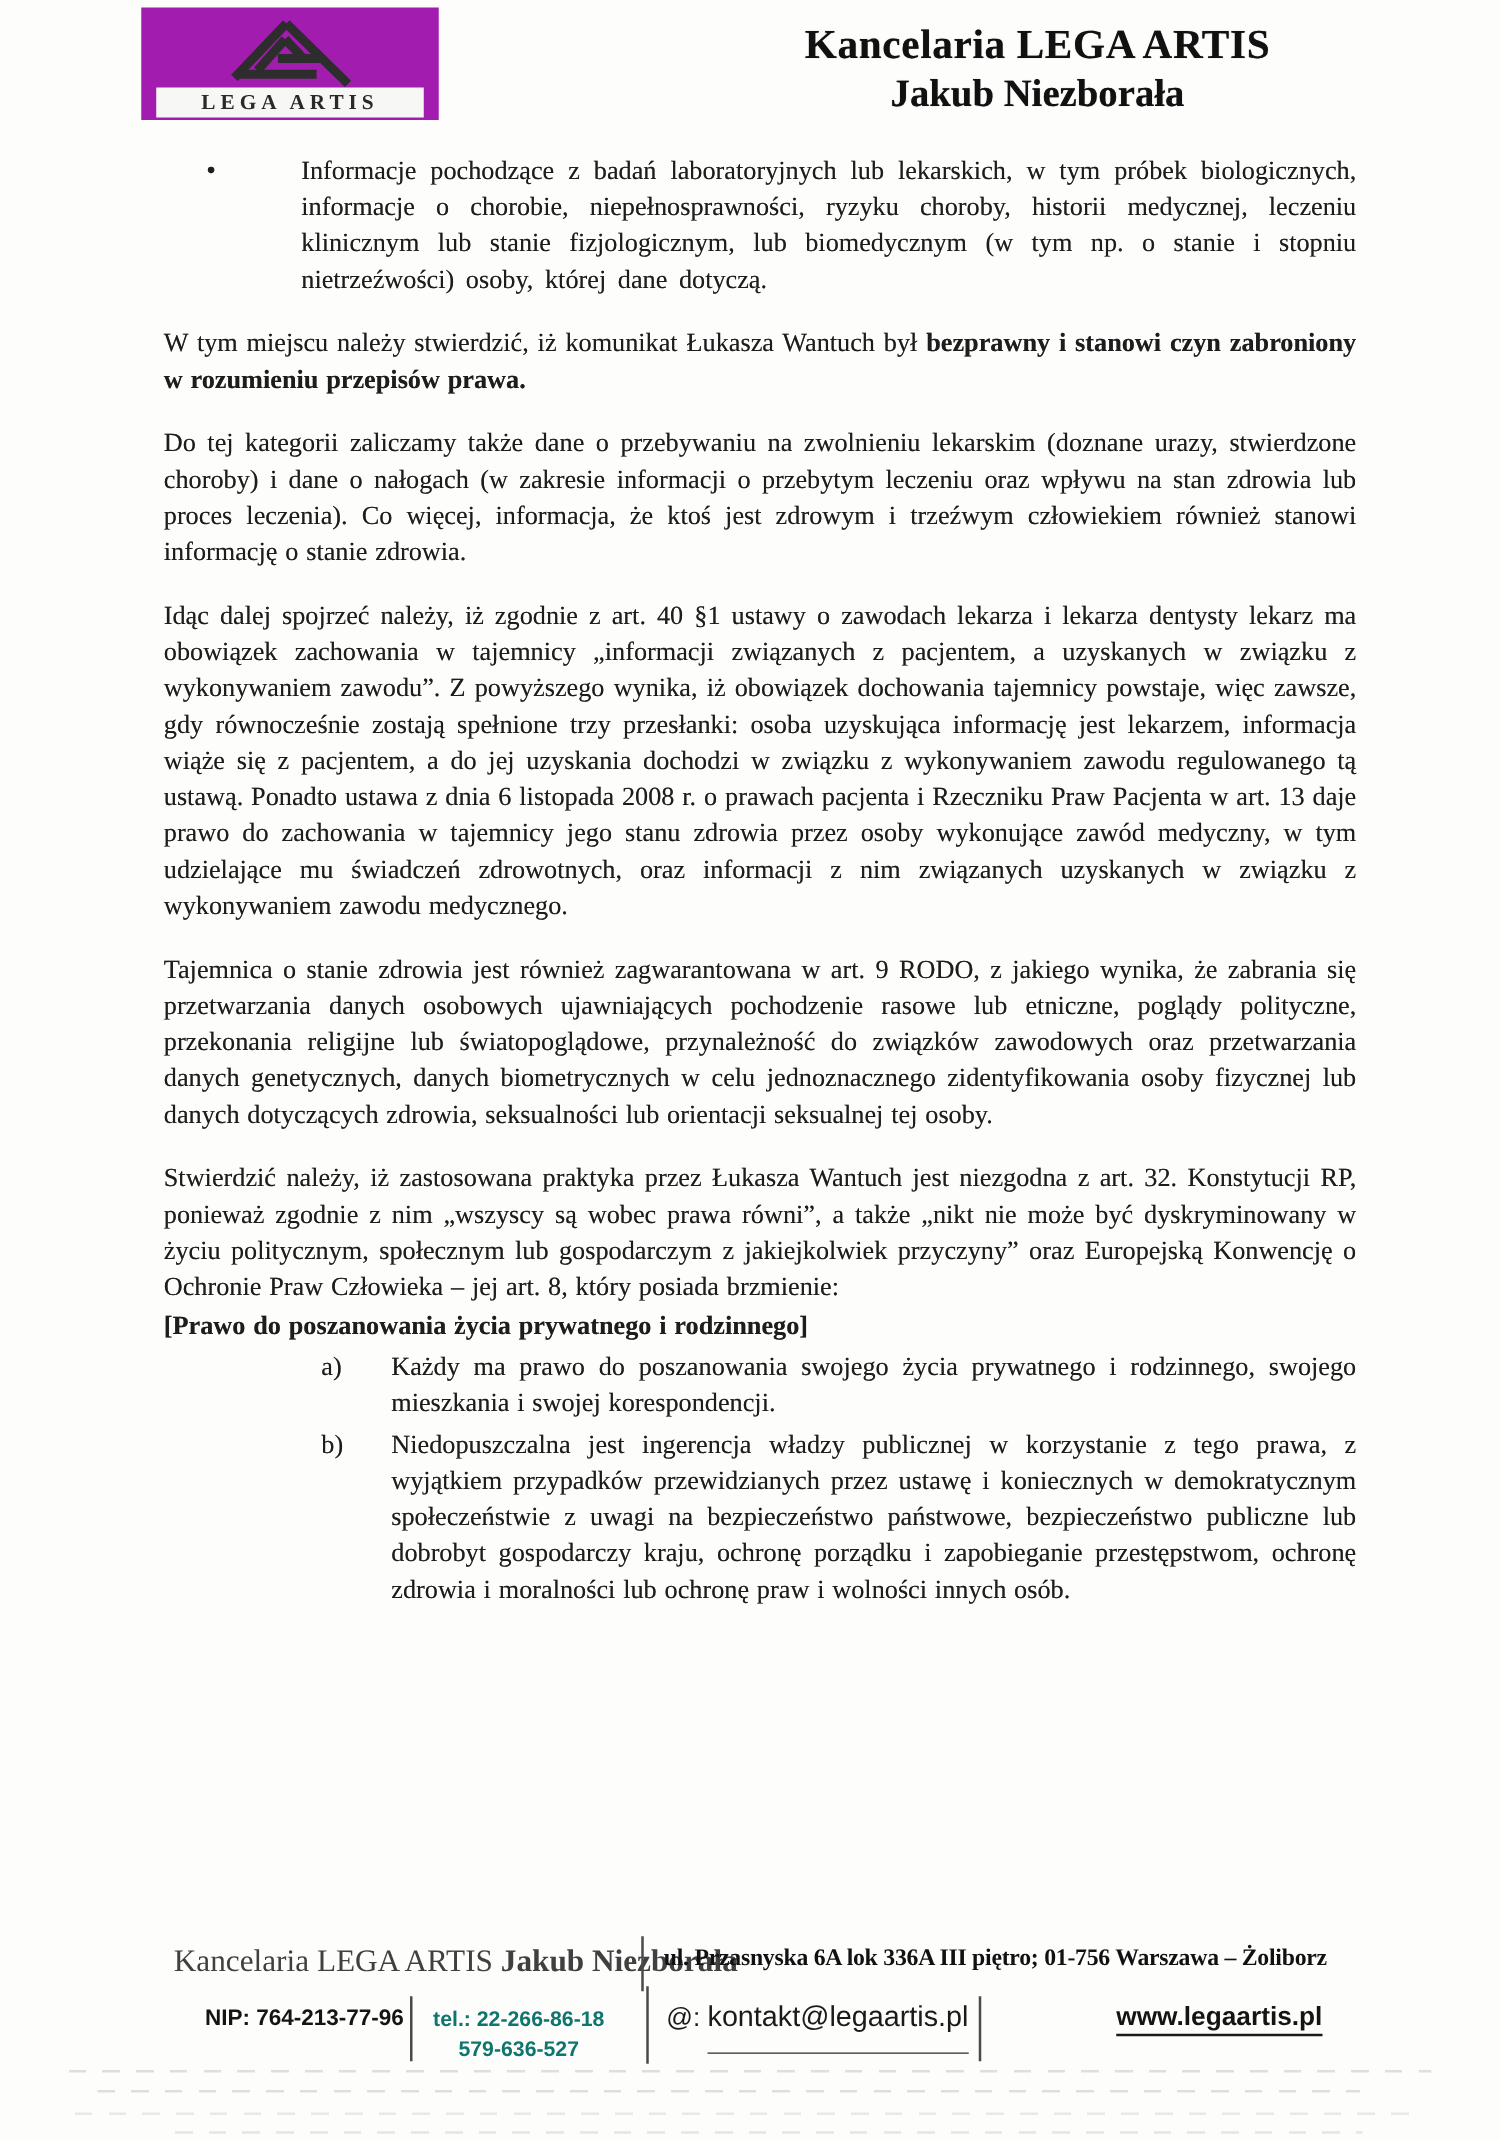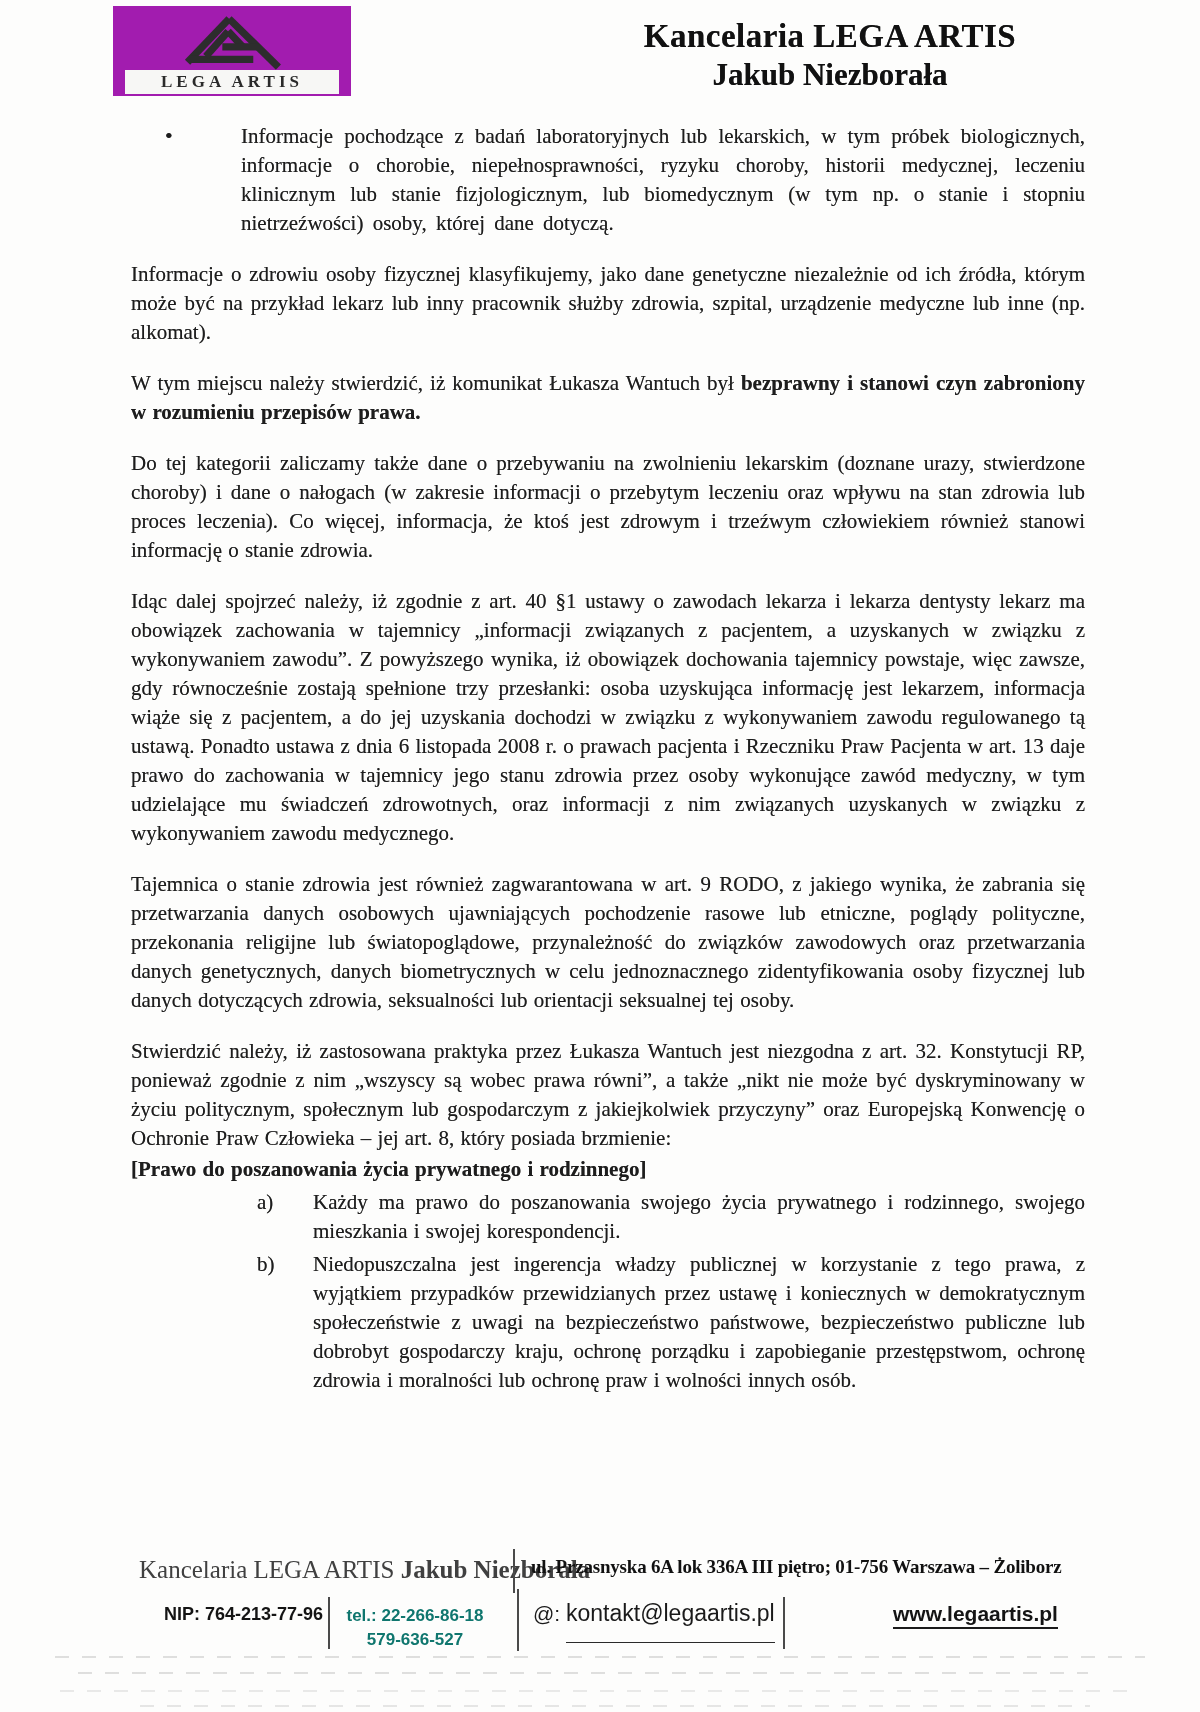--- a/index.html
+++ b/index.html
@@ -101,21 +101,20 @@
     <div class="title-line2">Jakub Niezborała</div>
   </div>
 
   <div class="body-block">
 
     <div class="bullet-para">
       <span class="bullet">•</span>
       <span>Informacje pochodzące z badań laboratoryjnych lub lekarskich, w tym próbek biologicznych, informacje o chorobie, niepełnosprawności, ryzyku choroby, historii medycznej, leczeniu klinicznym lub stanie fizjologicznym, lub biomedycznym (w tym np. o stanie i stopniu nietrzeźwości) osoby, której dane dotyczą.</span>
     </div>
 
-    <p>Informacje o zdrowiu osoby fizycznej klasyfikujemy, jako dane genetyczne niezależnie od ich źródła, którym może być na przykład lekarz lub inny pracownik służby zdrowia, szpital, urządzenie medyczne lub inne (np. alkomat).</p>
 
     <p><span>W tym miejscu należy stwierdzić, iż komunikat Łukasza Wantuch był </span><b>bezprawny i stanowi czyn zabroniony w rozumieniu przepisów prawa.</b></p>
 
     <p>Do tej kategorii zaliczamy także dane o przebywaniu na zwolnieniu lekarskim (doznane urazy, stwierdzone choroby) i dane o nałogach (w zakresie informacji o przebytym leczeniu oraz wpływu na stan zdrowia lub proces leczenia). Co więcej, informacja, że ktoś jest zdrowym i trzeźwym człowiekiem również stanowi informację o stanie zdrowia.</p>
 
     <p>Idąc dalej spojrzeć należy, iż zgodnie z art. 40 §1 ustawy o zawodach lekarza i lekarza dentysty lekarz ma obowiązek zachowania w tajemnicy „informacji związanych z pacjentem, a uzyskanych w związku z wykonywaniem zawodu”. Z powyższego wynika, iż obowiązek dochowania tajemnicy powstaje, więc zawsze, gdy równocześnie zostają spełnione trzy przesłanki: osoba uzyskująca informację jest lekarzem, informacja wiąże się z pacjentem, a do jej uzyskania dochodzi w związku z wykonywaniem zawodu regulowanego tą ustawą. Ponadto ustawa z dnia 6 listopada 2008 r. o prawach pacjenta i Rzeczniku Praw Pacjenta w art. 13 daje prawo do zachowania w tajemnicy jego stanu zdrowia przez osoby wykonujące zawód medyczny, w tym udzielające mu świadczeń zdrowotnych, oraz informacji z nim związanych uzyskanych w związku z wykonywaniem zawodu medycznego.</p>
 
     <p>Tajemnica o stanie zdrowia jest również zagwarantowana w art. 9 RODO, z jakiego wynika, że zabrania się przetwarzania danych osobowych ujawniających pochodzenie rasowe lub etniczne, poglądy polityczne, przekonania religijne lub światopoglądowe, przynależność do związków zawodowych oraz przetwarzania danych genetycznych, danych biometrycznych w celu jednoznacznego zidentyfikowania osoby fizycznej lub danych dotyczących zdrowia, seksualności lub orientacji seksualnej tej osoby.</p>
 
     <p>Stwierdzić należy, iż zastosowana praktyka przez Łukasza Wantuch jest niezgodna z art. 32. Konstytucji RP, ponieważ zgodnie z nim „wszyscy są wobec prawa równi”, a także „nikt nie może być dyskryminowany w życiu politycznym, społecznym lub gospodarczym z jakiejkolwiek przyczyny” oraz Europejską Konwencję o Ochronie Praw Człowieka – jej art. 8, który posiada brzmienie:</p>

